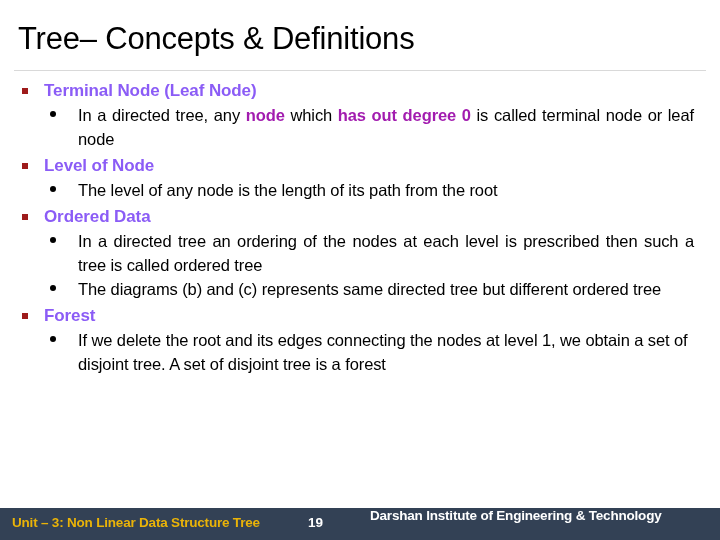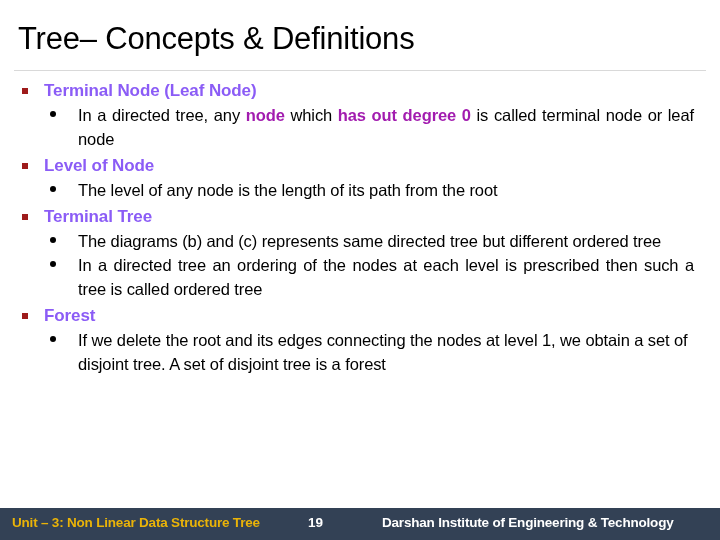--- a/index.html
+++ b/index.html
@@ -133,27 +133,26 @@
     left: 308px;
     top: 7px;
     color: #ffffff;
     font-size: 13.5px;
     font-weight: bold;
     white-space: nowrap;
   }
   .footer-right {
     position: absolute;
     left: 370px;
-    top: 7px;
+    top: 0;
     color: #ffffff;
     font-size: 13.5px;
     font-weight: bold;
     letter-spacing: -0.2px;
     white-space: nowrap;
-    margin-left: 12px;
   }
 </style>
 </head>
 <body>
 
 <div class="slide">
 
   <div class="title-area">
     <div class="slide-title">Tree– Concepts &amp; Definitions</div>
     <div class="title-rule"></div>
@@ -176,27 +175,27 @@
       <span>Level of Node</span>
     </div>
     <div class="lvl2 nojustify">
       <span class="rd-bullet"></span><span>The level of any node is the length of its path from the root</span>
     </div>
 
     <div class="sp-2"></div>
 
     <div class="lvl1">
       <span class="sq-bullet"></span>
-      <span>Terminal Tree</span>
+      <span>Ordered Data</span>
+    </div>
+    <div class="lvl2">
+      <span class="rd-bullet"></span><span>In a directed tree an ordering of the nodes at each level is prescribed then such a tree is called ordered tree</span>
     </div>
     <div class="lvl2">
       <span class="rd-bullet"></span><span>The diagrams (b) and (c) represents same directed tree but different ordered tree</span>
-    </div>
-    <div class="lvl2">
-      <span class="rd-bullet"></span><span>In a directed tree an ordering of the nodes at each level is prescribed then such a tree is called ordered tree</span>
     </div>
 
     <div class="sp-2"></div>
 
     <div class="lvl1">
       <span class="sq-bullet"></span>
       <span>Forest</span>
     </div>
     <div class="lvl2 nojustify">
       <span class="rd-bullet"></span><span>If we delete the root and its edges connecting the nodes at level 1, we obtain a set of disjoint tree. A set of disjoint tree is a forest</span>

